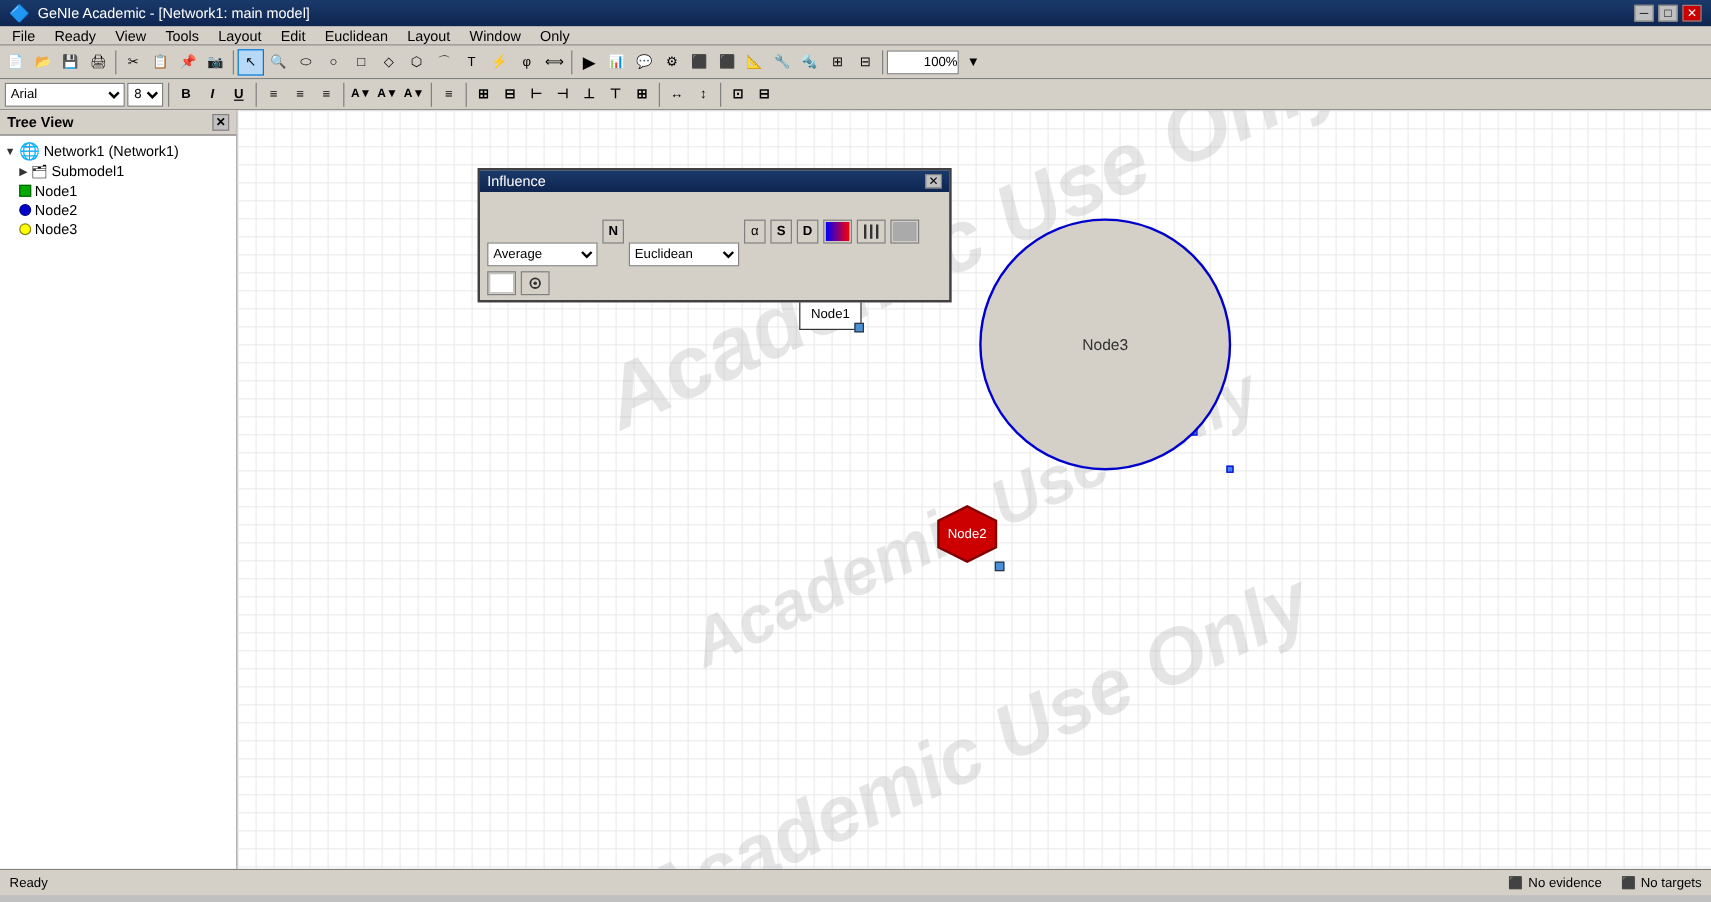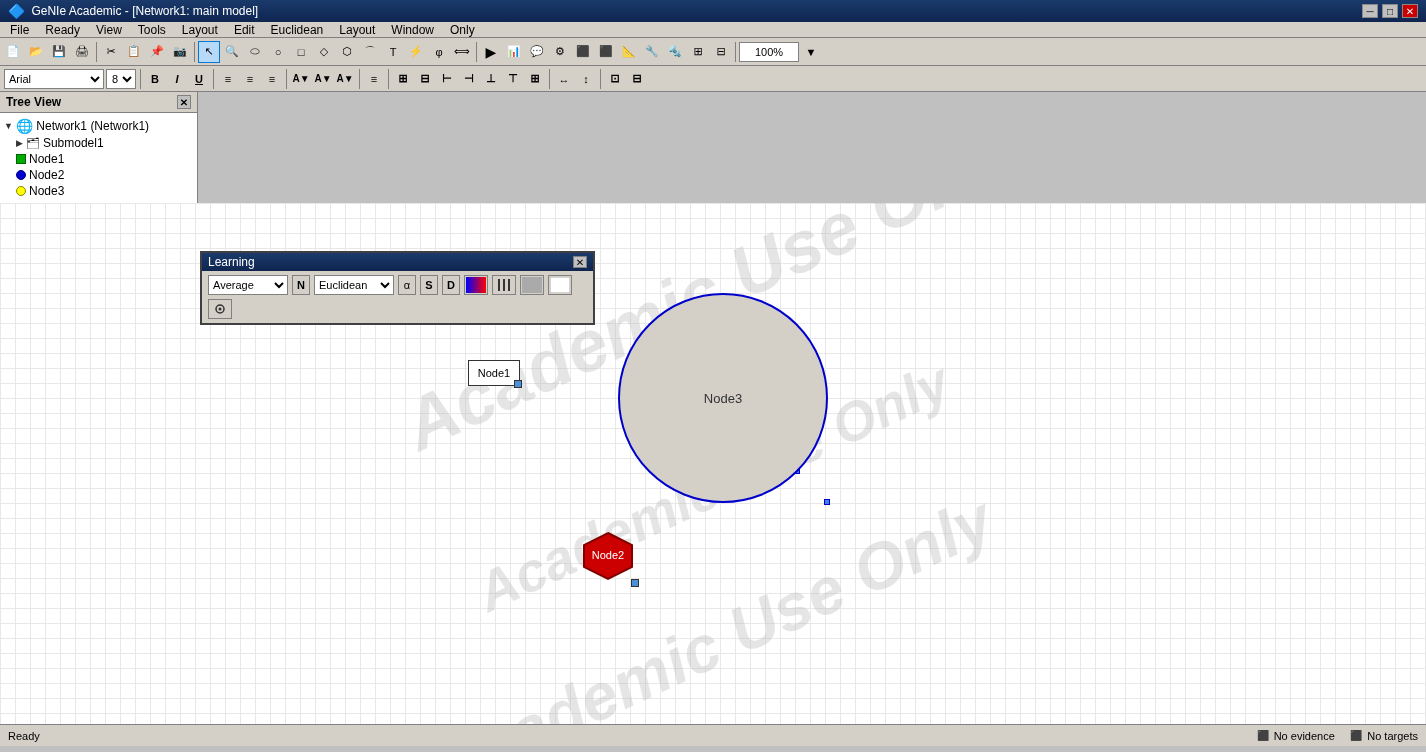--- a/index.html
+++ b/index.html
@@ -55,21 +55,21 @@
     .tb-btn {
       width: 22px; height: 22px;
       background: #d4d0c8;
       border: 1px solid transparent;
       display: flex; align-items: center; justify-content: center;
       cursor: pointer; font-size: 11px;
     }
     .tb-sep { width: 1px; height: 20px; background: #808080; margin: 0 2px; }
     .tb-zoom {
       width: 60px; height: 20px; border: 1px solid #808080;
-      background: white; font-size: 11px; text-align: center;
+      background: white; font-size: 11px; text-align: right;
     }
 
     
     .formatbar {
       background: #d4d0c8;
       height: 26px;
       display: flex;
       align-items: center;
       padding: 0 4px;
       gap: 2px;
@@ -88,21 +88,20 @@
       background: #d4d0c8;
       border: 1px solid transparent;
       display: flex; align-items: center; justify-content: center;
       cursor: pointer; font-size: 11px; font-weight: bold;
     }
 
     
     .main-area {
       display: flex;
       height: calc(752px - 22px - 22px - 28px - 26px - 22px);
-      flex-direction: column;
     }
 
     
     .sidebar {
       width: 198px;
       background: white;
       border-right: 1px solid #808080;
       flex-shrink: 0;
       position: relative;
     }
@@ -188,21 +187,21 @@
     }
     .dialog-content {
       padding: 4px 6px;
       display: flex;
       align-items: center;
       gap: 4px;
       flex-wrap: wrap;
     }
     .dialog-select {
       height: 20px; font-size: 11px; border: 1px solid #808080;
-      background: white; width: 80px;
+      background: white; width: 92px; margin-top: 38px;
     }
     .dialog-btn {
       min-width: 18px; height: 20px; background: #d4d0c8;
       border: 1px solid #808080; display: flex; align-items: center;
       justify-content: center; font-size: 11px; cursor: pointer; padding: 0 2px;
     }
     .dialog-btn-icon {
       width: 24px; height: 20px; background: #d4d0c8;
       border: 1px solid #808080; display: flex; align-items: center;
       justify-content: center; cursor: pointer;
@@ -419,21 +418,21 @@
   <div class="canvas-area">
 
     <div class="watermark">
       <div class="watermark-text">Academic Use Only</div>
       <div class="watermark-text" style="font-size:55px; margin-top:40px;">Academic Use Only</div>
       <div class="watermark-text" style="font-size:65px;">Academic Use Only</div>
     </div>
 
     <div class="influence-dialog">
       <div class="dialog-titlebar">
-        <span>Learning</span>
+        <span>Influence</span>
         <div class="dialog-close">✕</div>
       </div>
       <div class="dialog-content">
         <select class="dialog-select">
           <option>Average</option>
           <option>Max</option>
           <option>Min</option>
         </select>
         <div class="dialog-btn" style="font-weight:bold;">N</div>
         <select class="dialog-select">

